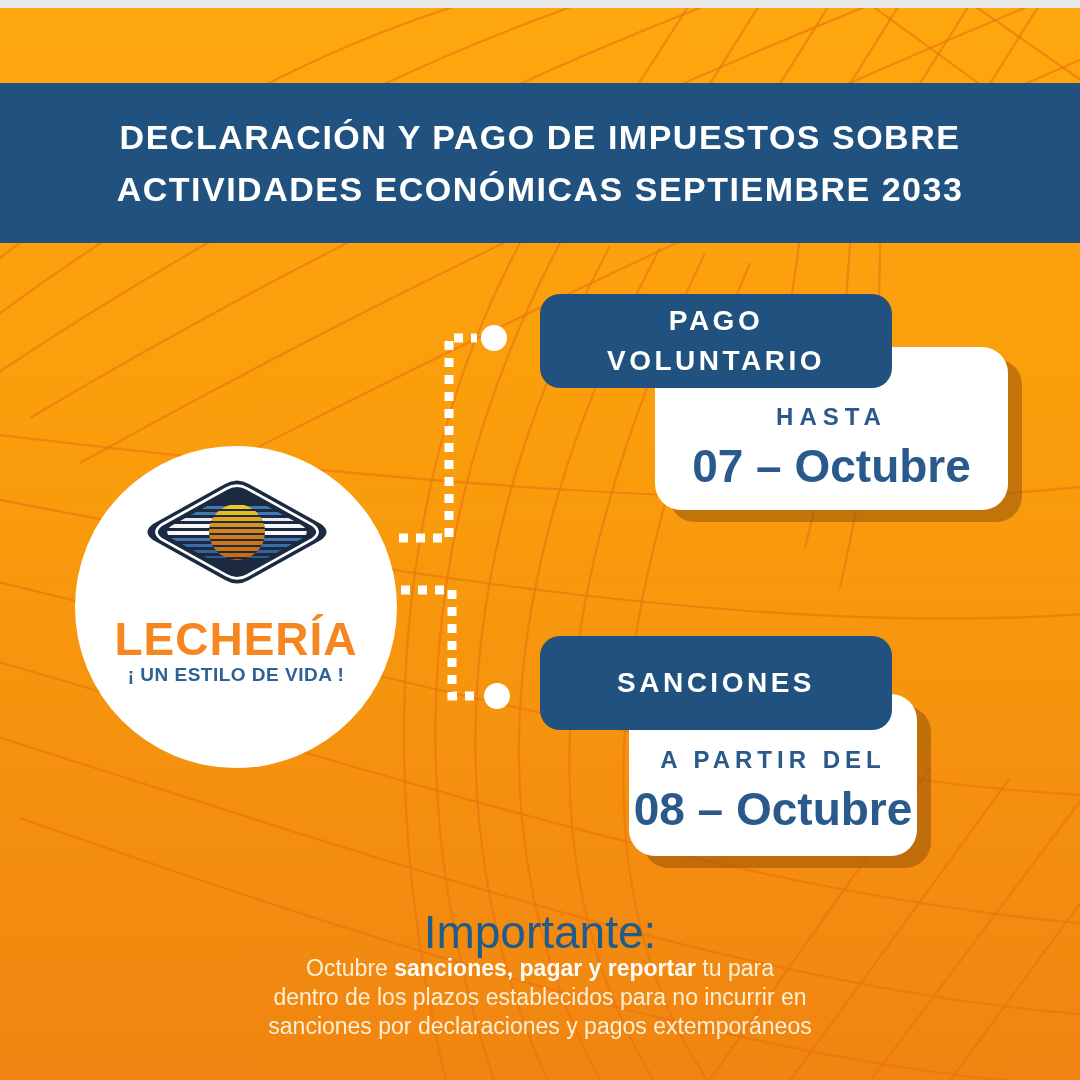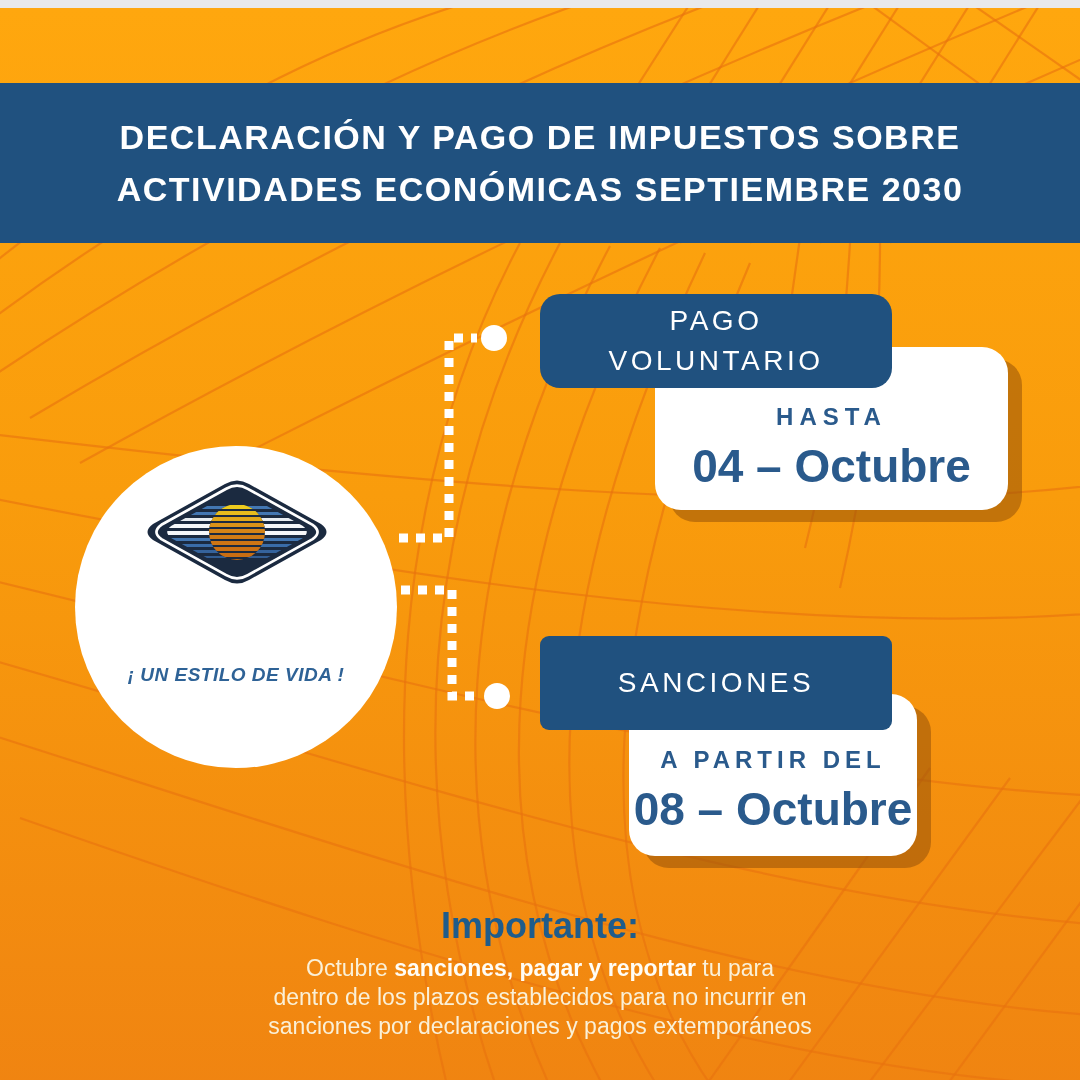--- a/index.html
+++ b/index.html
@@ -28,50 +28,50 @@
     position:absolute;left:75px;top:438px;width:322px;height:322px;border-radius:50%;
     background:#fff;z-index:2;
   }
   .logo-diamond{position:absolute;left:64px;top:30px;}
   .logo-name{
     position:absolute;left:0;top:166px;width:100%;text-align:center;
     color:var(--logo_orange);font-weight:700;font-size:46px;letter-spacing:1px;
   }
   .logo-tagline{
     position:absolute;left:0;top:218px;width:100%;text-align:center;
-    color:var(--tagline_blue);font-weight:700;font-size:19px;letter-spacing:.5px;font-style:italic;
+    color:var(--tagline_blue);font-weight:700;font-size:19px;letter-spacing:.5px;
   }
 
   
   .blue-card{
     position:absolute;left:540px;width:352px;height:94px;z-index:3;
-    background:var(--navy);border-radius:20px;color:#fff;font-weight:400;
+    background:var(--navy);border-radius:20px;color:#fff;font-weight:700;
     font-size:28px;letter-spacing:3.5px;line-height:40px;
     display:flex;flex-direction:column;justify-content:center;text-align:center;
   }
   .card1-blue{top:286px;}
-  .card2-blue{top:628px;border-radius:9px;}
+  .card2-blue{top:628px;}
   .white-card{
     position:absolute;z-index:2;background:#fff;border-radius:26px;text-align:center;
     box-shadow:14px 12px 0 rgba(150,82,10,.55);
   }
   .card1-white{left:655px;top:339px;width:353px;height:163px;padding-top:0;}
   .card2-white{left:629px;top:686px;width:288px;height:162px;}
   .card-label{
     margin-top:56px;color:var(--date_blue);font-weight:600;font-size:24px;letter-spacing:6px;
   }
   .card2-white .card-label{margin-top:52px;letter-spacing:5px;}
   .card-date{
     margin-top:8px;color:var(--date_blue);font-weight:800;font-size:46px;letter-spacing:0;
   }
 
   
   .importante{
     position:absolute;left:0;top:897px;width:1080px;z-index:2;text-align:center;
-    color:var(--heading_blue);font-weight:700;font-size:36px;
+    color:var(--heading_blue);font-weight:400;font-size:46px;
   }
   .footer-text{
     position:absolute;left:0;top:946px;width:1080px;margin:0;z-index:2;text-align:center;
     color:var(--cream);font-size:23px;line-height:29px;font-weight:400;
   }
   .footer-text strong{color:#fffdf6;font-weight:700;}
 </style>
 </head>
 <body>
 
@@ -121,21 +121,21 @@
 
   <svg class="connectors" width="1080" height="1080" viewBox="0 0 1080 1080" aria-hidden="true">
     <path class="dotline" d="M399,530 L449,530 L449,330 L477,330"></path>
     <circle class="dotcap" cx="494" cy="330" r="13"></circle>
     <path class="dotline" d="M401,582 L452,582 L452,688 L477,688"></path>
     <circle class="dotcap" cx="497" cy="688" r="13"></circle>
   </svg>
 
   <header class="banner">
     <div>DECLARACIÓN Y PAGO DE IMPUESTOS SOBRE</div>
-    <div>ACTIVIDADES ECONÓMICAS SEPTIEMBRE 2030</div>
+    <div>ACTIVIDADES ECONÓMICAS SEPTIEMBRE 2033</div>
   </header>
 
   <div class="logo-circle">
     <svg class="logo-diamond" width="196" height="112" viewBox="0 0 196 112" aria-hidden="true">
       <defs>
         <clipPath id="dmInner">
           <path d="M14,48 L86,8 Q98,1 110,8 L182,48 Q193,56 182,64 L110,104 Q98,111 86,104 L14,64 Q3,56 14,48 Z" transform="translate(98,56) scale(0.78) translate(-98,-56)"></path>
         </clipPath>
         <clipPath id="sunClip">
             <circle cx="98" cy="56" r="28"></circle>
@@ -161,26 +161,27 @@
         <rect x="66" y="41" width="64" height="4" fill="#E0A81A"></rect>
         <rect x="66" y="47" width="64" height="4" fill="#DA9318"></rect>
         <rect x="66" y="53" width="64" height="4" fill="#D58417"></rect>
         <rect x="66" y="59" width="64" height="4" fill="#D17B15"></rect>
         <rect x="66" y="65" width="64" height="4" fill="#CE7514"></rect>
         <rect x="66" y="71" width="64" height="4" fill="#CB7013"></rect>
         <rect x="66" y="77" width="64" height="4" fill="#C96D12"></rect>
         <rect x="66" y="83" width="64" height="3" fill="#C76B12"></rect>
       </g>
     </svg>
+    <div class="logo-name">LECHERÍA</div>
     <div class="logo-tagline">¡ UN ESTILO DE VIDA !</div>
   </div>
 
   <div class="white-card card1-white">
     <div class="card-label">HASTA</div>
-    <div class="card-date">04 – Octubre</div>
+    <div class="card-date">07 – Octubre</div>
   </div>
   <div class="blue-card card1-blue">
     <div>PAGO</div>
     <div>VOLUNTARIO</div>
   </div>
 
   <div class="white-card card2-white">
     <div class="card-label">A PARTIR DEL</div>
     <div class="card-date">08 – Octubre</div>
   </div>

